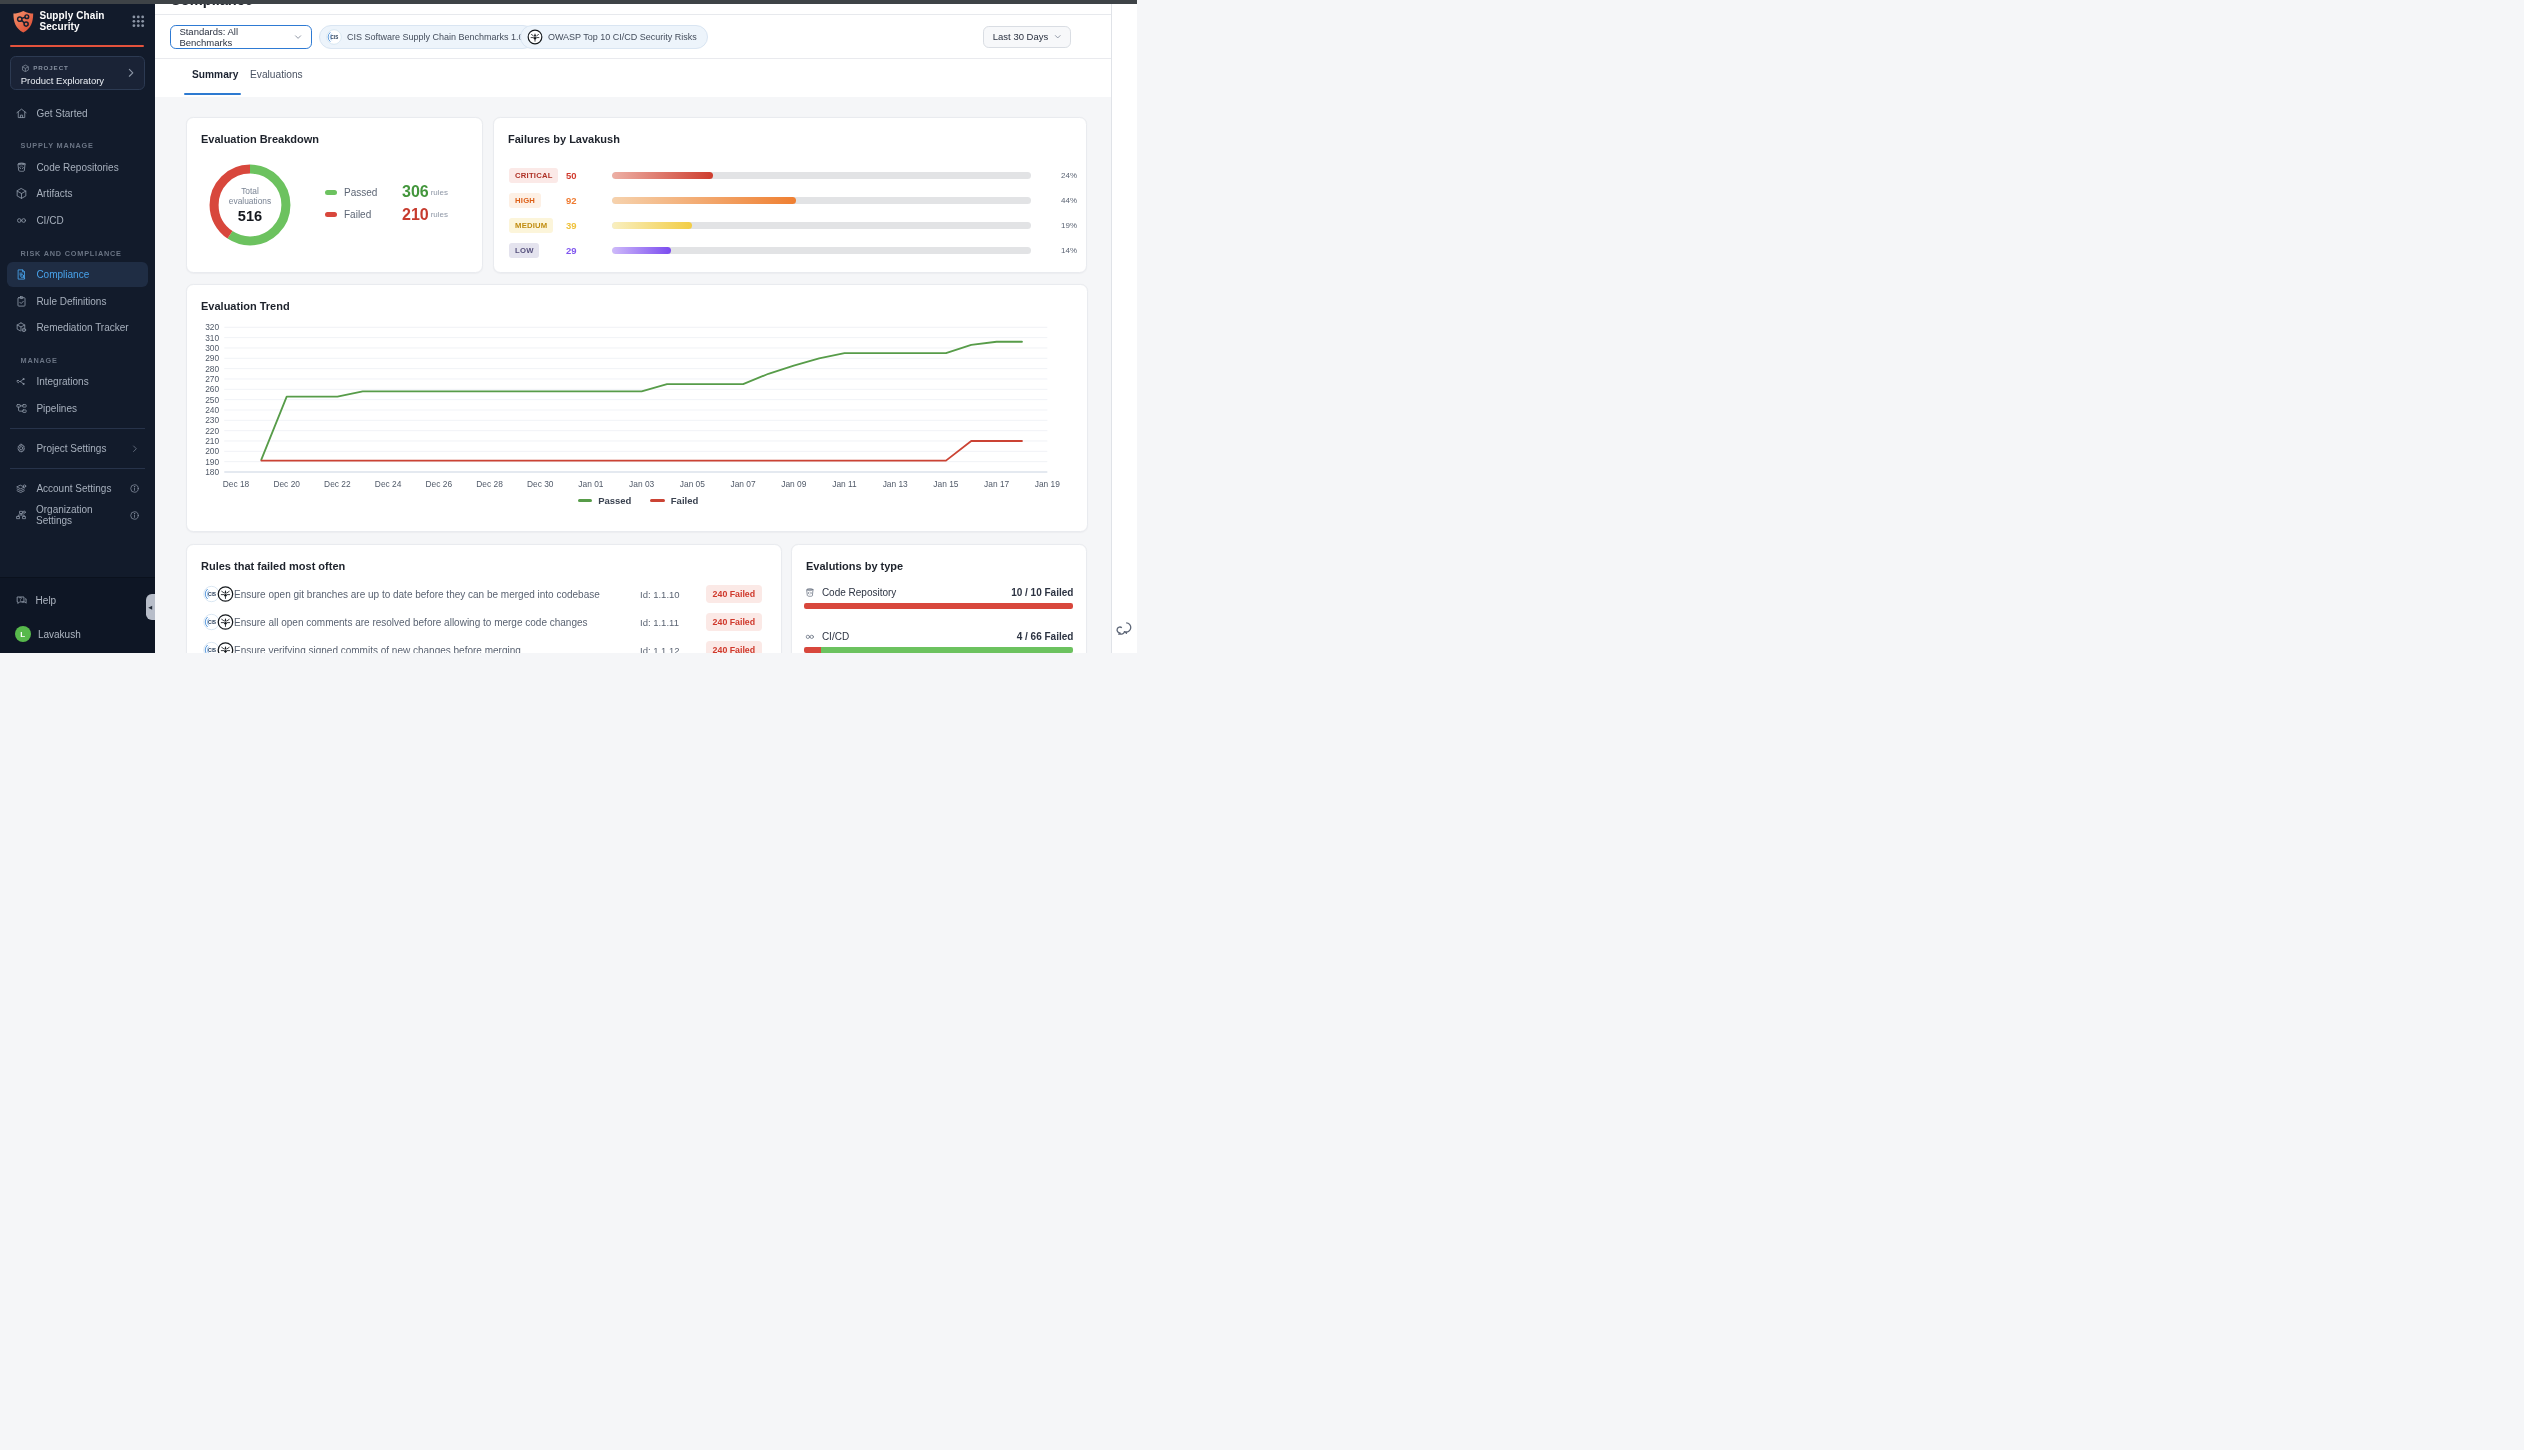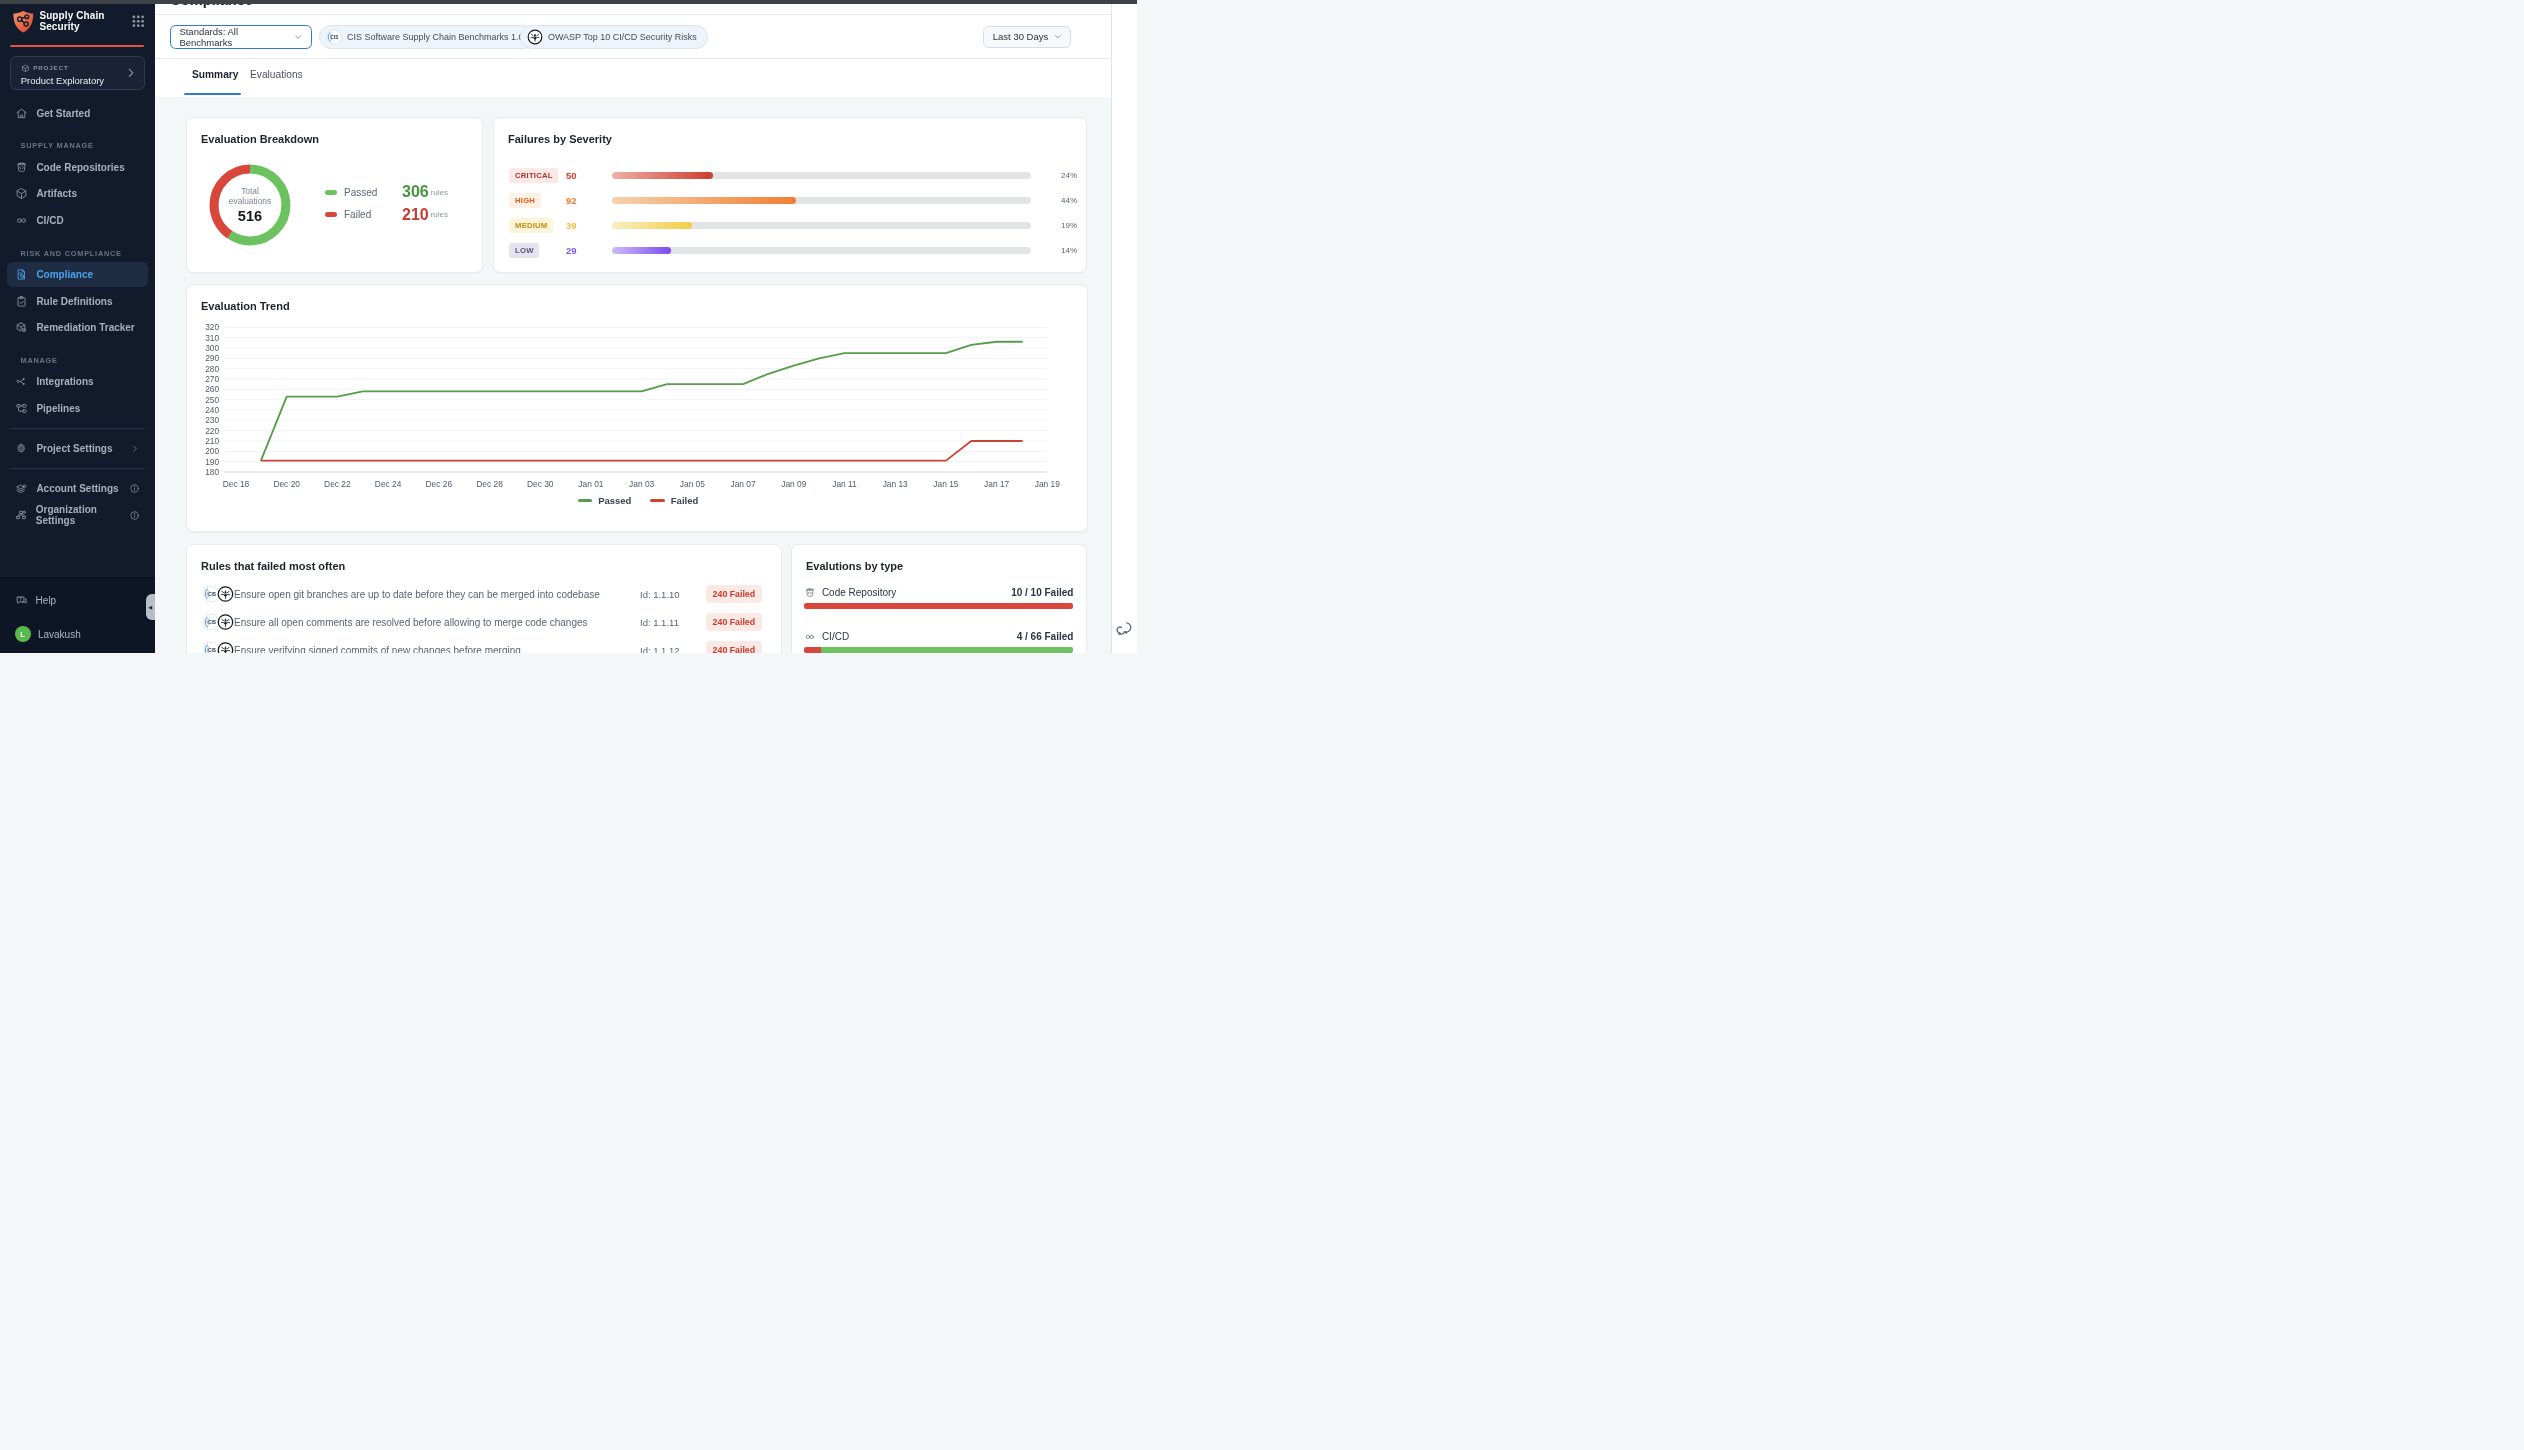--- a/index.html
+++ b/index.html
@@ -16,21 +16,21 @@
   .logo-title { margin-left:5.1px; width:82px; color:#fff; font-size:10px; font-weight:bold; line-height:11.7px; letter-spacing:0.1px; }
   .grid-icon { margin-left:auto; margin-top:4.4px; color:#8b95a5; cursor:pointer; }
   .orange-rule { position:absolute; left:10.2px; top:45px; width:134px; height:2.2px; background:#e4523c; border-radius:1.5px; }
   .project-card { position:absolute; left:9.5px; top:56px; width:135px; height:34px; background:#1a2336; border:0.7px solid #2c3a52; border-radius:5.8px; cursor:pointer; }
   .project-card .pc-top { position:absolute; left:10.2px; top:6.6px; display:flex; align-items:center; gap:3.7px; color:#8791a1; }
   .pc-label { font-size:6.2px; font-weight:bold; letter-spacing:0.9px; }
   .pc-name { position:absolute; left:10.2px; top:17.5px; font-size:9.5px; color:#e9edf3; }
   .pc-chev { position:absolute; right:7.3px; top:10.2px; color:#8b95a5; }
 
   .nav { position:absolute; left:0; top:99px; width:155px; }
-  .nav-item { display:flex; align-items:center; height:25px; margin:1.5px 6.6px; padding-left:8px; border-radius:5.8px; font-size:10px; color:#a7b0bd; cursor:pointer;font-weight:bold; }
+  .nav-item { display:flex; align-items:center; height:25px; margin:1.5px 6.6px; padding-left:8px; border-radius:5.8px; font-size:10px; color:#a7b0bd; cursor:pointer; }
   .nav-item .ic { width:13px; height:13px; margin-right:8.8px; color:#8a94a4; display:flex; align-items:center; justify-content:center; }
   .nav-item.active { background:#1f2d44; color:#48a2ea; }
   .nav-item.active .ic { color:#48a2ea; }
   .nav-section { height:22px; display:flex; align-items:flex-end; padding:0 0 2.9px 20.5px; font-size:7.3px; font-weight:bold; letter-spacing:0.8px; color:#6a7484; margin-top:5.8px; }
   .side-divider { height:0.7px; background:#27334a; margin:7.3px 10.2px; }
   .nav-item .trail { margin-left:auto; margin-right:8.8px; color:#8a94a4; display:flex; }
 
   .side-footer { position:absolute; left:0; bottom:0; width:155px; height:76px; background:#0e1625; border-top:0.7px solid #0a111d; }
   .foot-item { display:flex; align-items:center; height:22px; padding-left:14.6px; font-size:10px; color:#aeb6c2; cursor:pointer; }
   .foot-item .ic { width:13px; height:13px; margin-right:8px; color:#8a94a4; display:flex; align-items:center; justify-content:center; }
@@ -421,21 +421,21 @@
           <div class="bk-row">
             <span class="bk-pill" id="bk-pill-1" style="background: rgb(216, 71, 60);"></span>
             <span class="bk-name">Failed</span>
             <span class="bk-val" id="bk-val-1" style="color: rgb(198, 59, 46);">210</span>
             <span class="bk-unit">rules</span>
           </div>
         </div>
       </section>
 
       <section class="card card-severity">
-        <div class="card-title">Failures by Severity</div>
+        <div class="card-title">Failures by Lavakush</div>
         <div class="sev-rows" id="sev-rows">
             <div class="sev-row">
               <span class="sev-badge" style="background:#fbe9e7;color:#ae3126">CRITICAL</span>
               <span class="sev-val" style="color:#d13b2e">50</span>
               <div class="sev-track">
                 <div class="sev-fill" style="width:24%;background:linear-gradient(90deg,#edb0a5,#ce3d2e)"></div>
               </div>
               <span class="sev-pct">24%</span>
             </div>
             <div class="sev-row">

